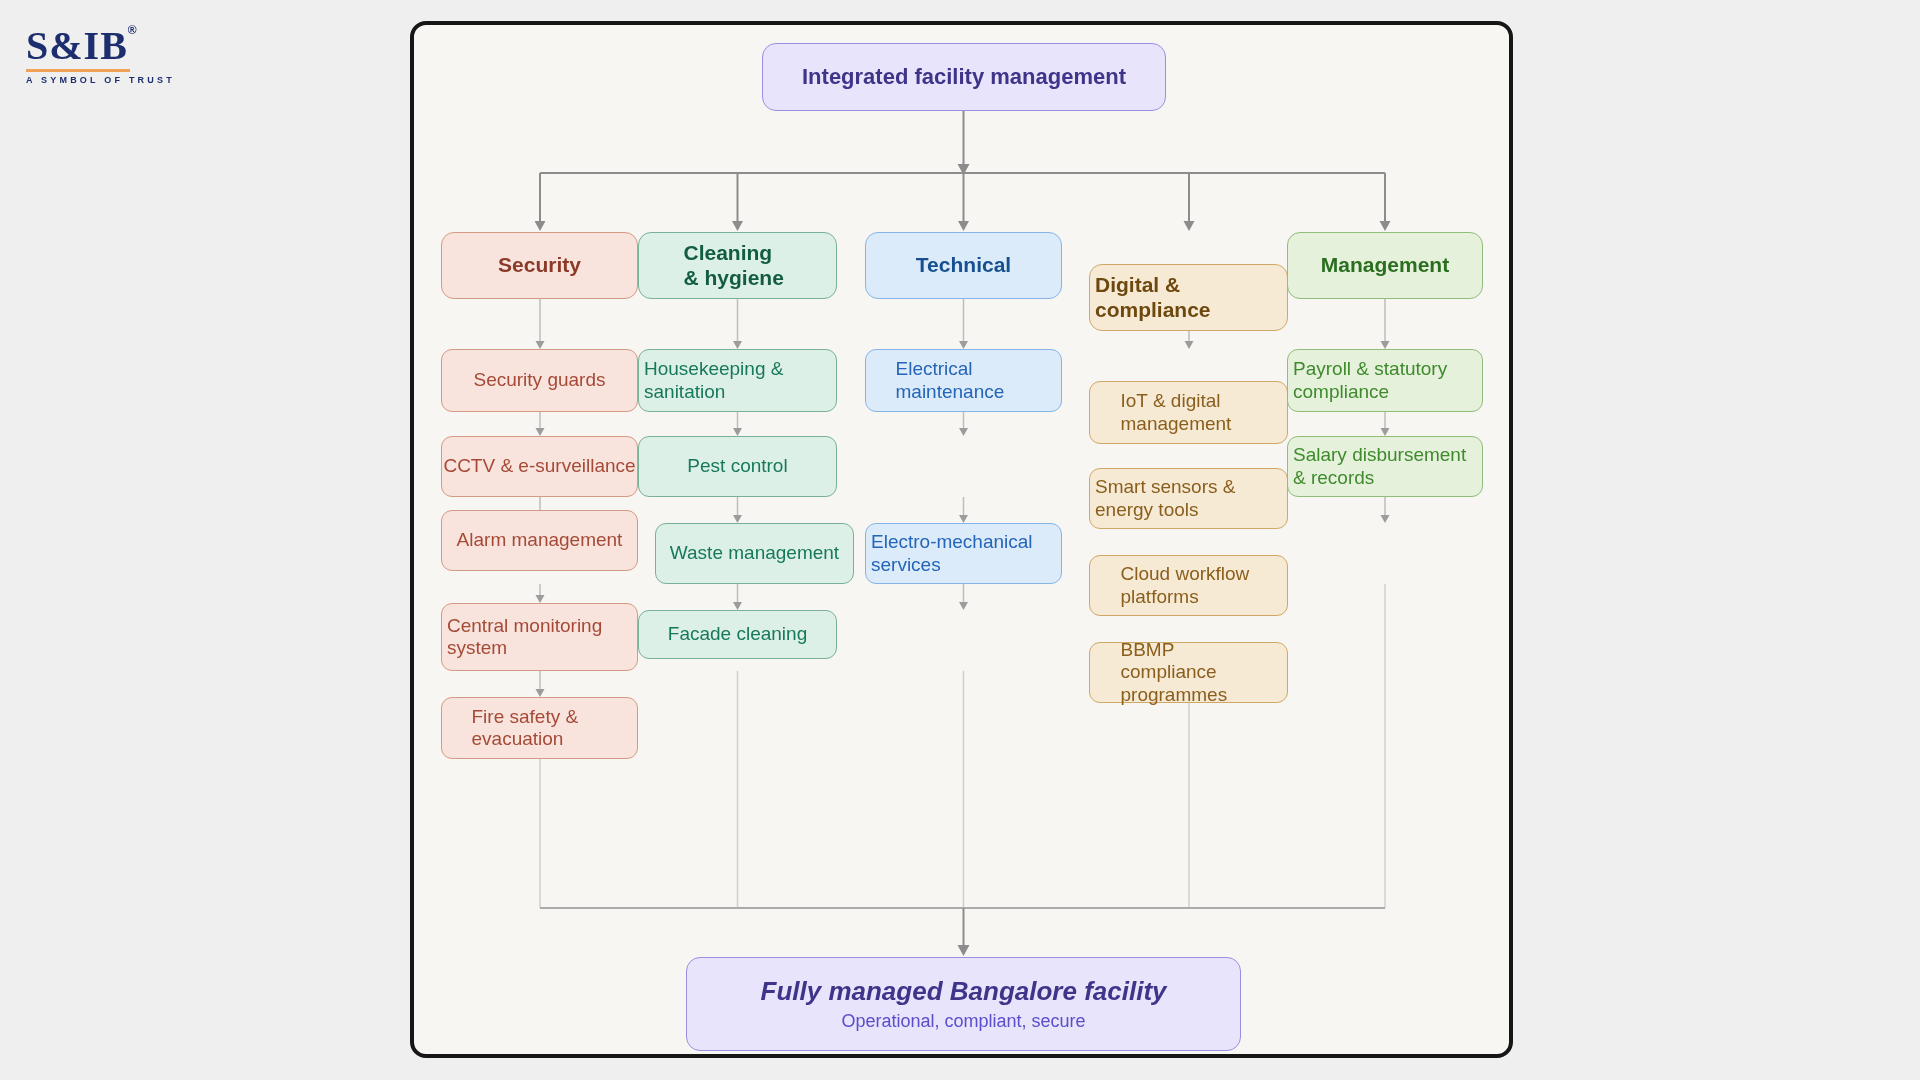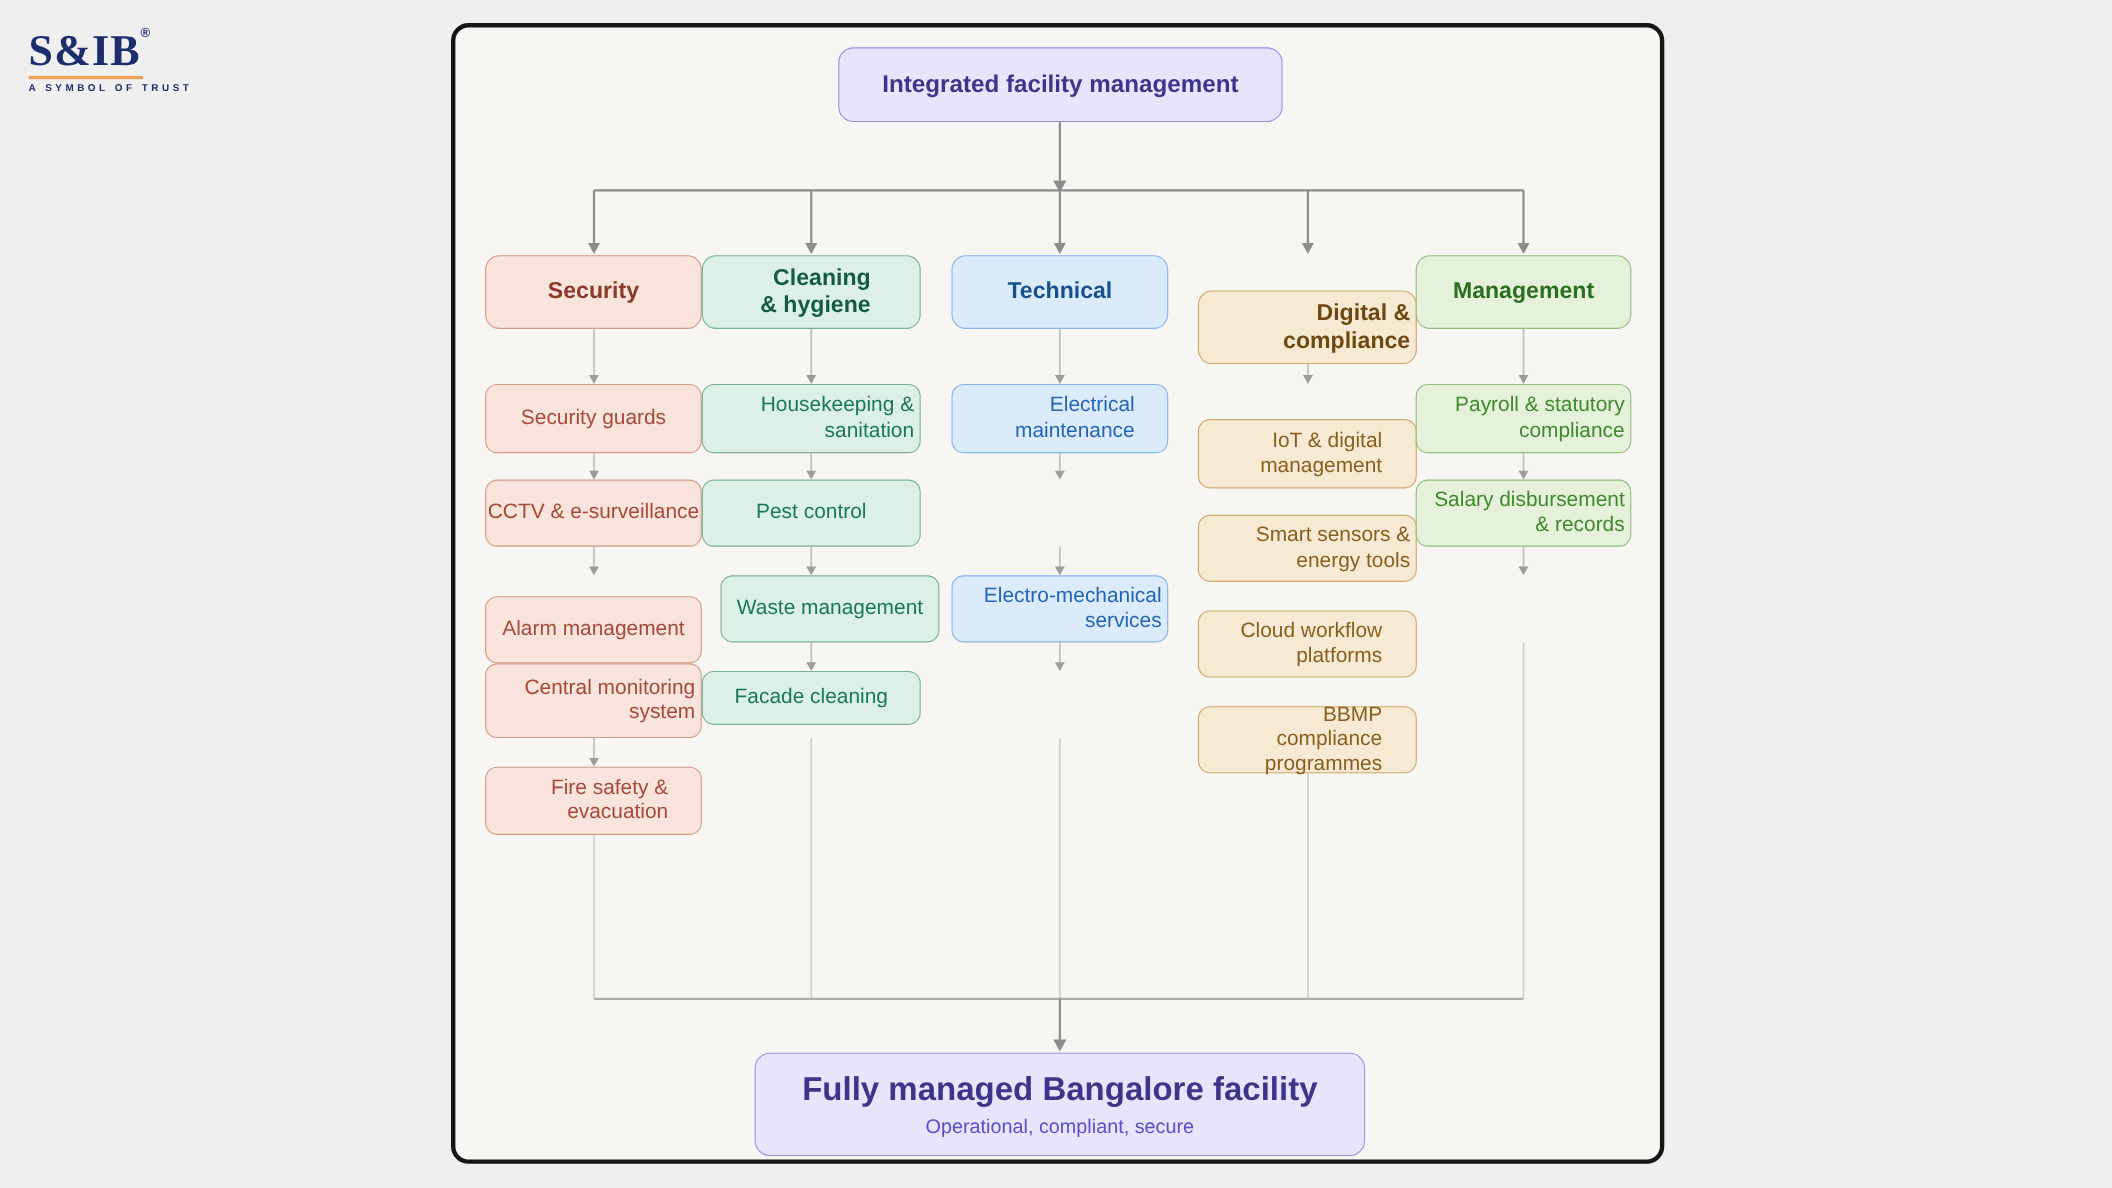--- a/index.html
+++ b/index.html
@@ -19,30 +19,30 @@
   .panel{
     position:absolute;left:410px;top:21px;width:1103px;height:1037px;
     box-sizing:border-box;border:4px solid #161616;border-radius:16px;
     background:#f7f6f2;
   }
   .panel-inner{position:absolute;left:0;top:0;right:0;bottom:0;}
   svg.connectors{position:absolute;left:0;top:0;}
   
   .node{
     position:absolute;box-sizing:border-box;display:flex;align-items:center;justify-content:center;
-    text-align:right;border-radius:11px;
+    text-align:left;border-radius:11px;
     background:var(--fill,#eee);border:1.6px solid var(--border,#999);color:var(--text,#333);
     font-size:19px;font-weight:500;line-height:1.18;
   }
   .node .txt{padding:0 5px;}
   .header-node{border-radius:13px;font-size:21px;font-weight:700;color:var(--header_text,var(--text,#333));}
   .purple-node{background:var(--fill,#e8e4fb);border:1.6px solid var(--border,#9c8fe2);color:var(--text,#3e358a);}
   .title-node{left:348px;top:18px;width:404px;height:68px;font-size:22px;font-weight:700;border-radius:14px;}
   .footer-node{left:272px;top:932px;width:555px;height:94px;flex-direction:column;border-radius:14px;}
-  .footer-title{font-size:30px;font-weight:700;}
+  .footer-title{font-size:26px;font-weight:700;font-style:italic;}
   .footer-subtitle{font-size:18px;font-weight:500;color:var(--subtitle_text,#5a4ecb);margin-top:5px;}
   
   .col0{left:27px;width:197px;z-index:1;}
   .col1{left:224px;width:199px;z-index:2;}
   .col2{left:451px;width:197px;z-index:3;}
   .col3{left:675px;width:199px;z-index:4;margin-top:32px;}
   .col4{left:873px;width:196px;z-index:5;}
   .nowrap .txt{white-space:nowrap;}
   .narrow-105 .txt{max-width:108px;}
   .narrow-120 .txt{max-width:122px;}
@@ -139,21 +139,21 @@
 
     <div class="node header-node col0" style="top: 207px; height: 67px; --fill: #f8e4dd; --border: #d59a84; --text: #a64a37; --header_text: #8c3a28;">
       <span class="txt">Security</span>
       </div>
     <div class="node col0" style="top: 324px; height: 63px; --fill: #f8e4dd; --border: #d59a84; --text: #a64a37; --header_text: #8c3a28;">
       <span class="txt">Security guards</span>
       </div>
     <div class="node col0 nowrap" style="top: 411px; height: 61px; --fill: #f8e4dd; --border: #d59a84; --text: #a64a37; --header_text: #8c3a28;">
       <span class="txt">CCTV &amp; e-surveillance</span>
       </div>
-    <div class="node col0" style="top: 485px; height: 61px; margin-top: 32px; --fill: #f8e4dd; --border: #d59a84; --text: #a64a37; --header_text: #8c3a28;">
+    <div class="node col0" style="top: 485px; height: 61px; --fill: #f8e4dd; --border: #d59a84; --text: #a64a37; --header_text: #8c3a28;">
       <span class="txt">Alarm management</span>
       </div>
     <div class="node col0" style="top: 578px; height: 68px; --fill: #f8e4dd; --border: #d59a84; --text: #a64a37; --header_text: #8c3a28;">
       <span class="txt">Central monitoring system</span>
       </div>
     <div class="node col0 narrow-130" style="top: 672px; height: 62px; --fill: #f8e4dd; --border: #d59a84; --text: #a64a37; --header_text: #8c3a28;">
       <span class="txt">Fire safety &amp; evacuation</span>
       </div>
 
     <div class="node header-node col1 narrow-105" style="top: 207px; height: 67px; --fill: #ddf0e8; --border: #79b198; --text: #17795a; --header_text: #125c42;">

